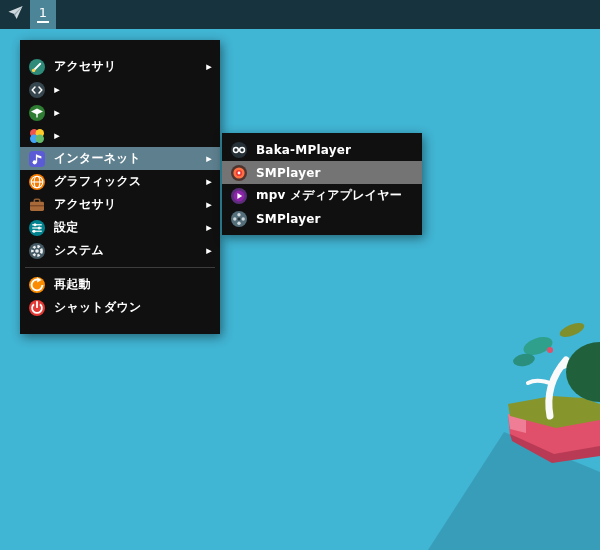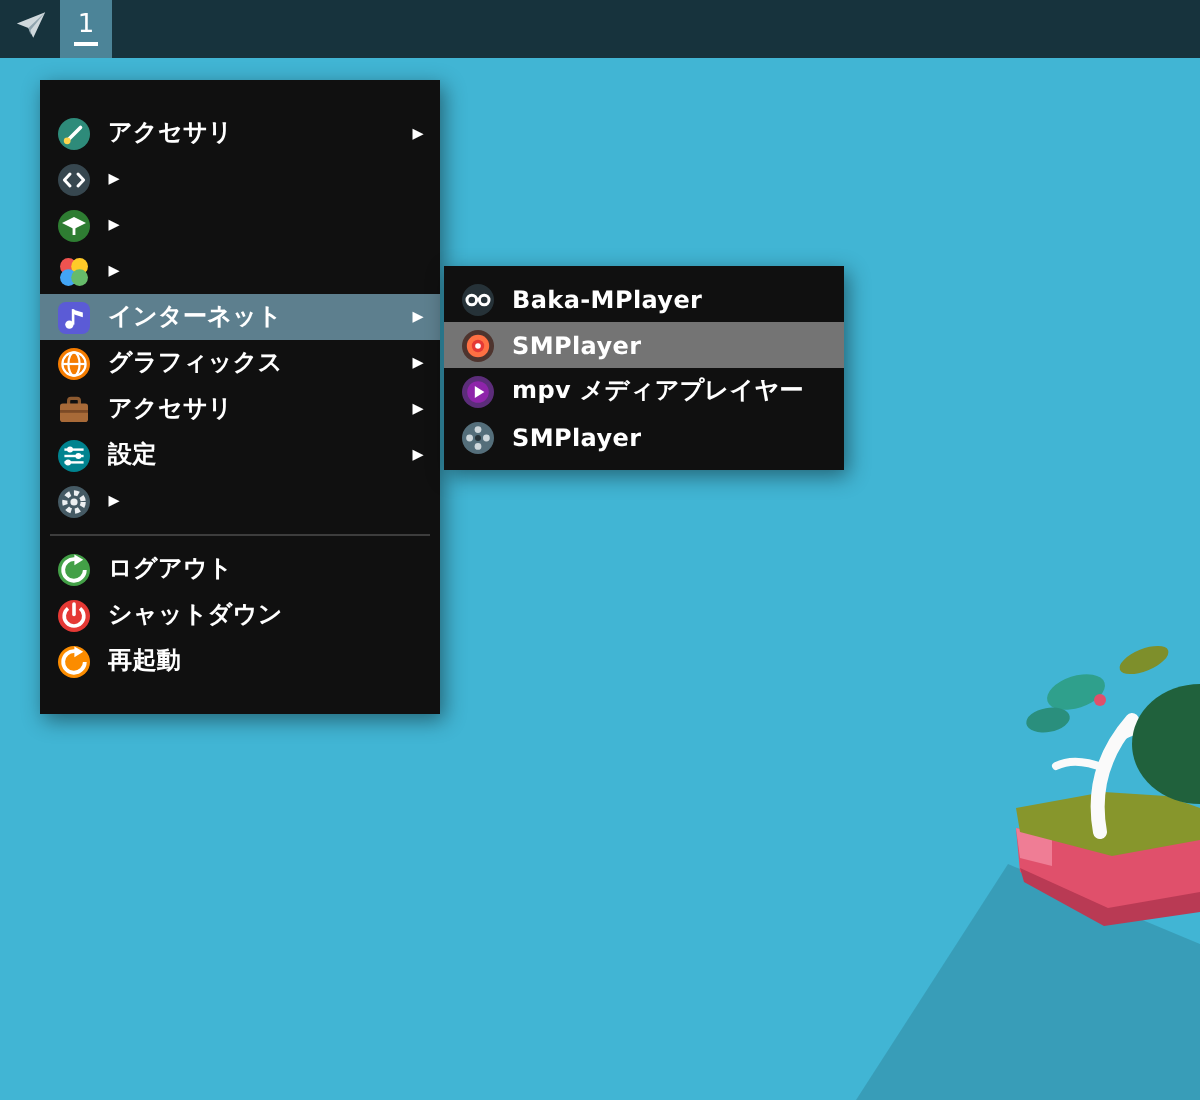--- a/index.html
+++ b/index.html
@@ -160,54 +160,45 @@
           <span class="arw">▶</span>
         </div>
         <div class="row">
           <span class="icn">
             <svg viewBox="0 0 18 18">
               <circle cx="9" cy="9" r="8" fill="#455a64"></circle>
               <circle cx="9" cy="9" r="4.6" fill="none" stroke="#eceff1" stroke-width="2.6" stroke-dasharray="2.4 1.9"></circle>
               <circle cx="9" cy="9" r="1.8" fill="#eceff1"></circle>
             </svg>
           </span>
+          <span class="lbl">システム</span>
           <span class="arw">▶</span>
         </div>
       </div>
     <div class="sep"></div>
     <div>
         <div class="row">
           <span class="icn">
             <svg viewBox="0 0 18 18">
-              <circle cx="9" cy="9" r="8" fill="#43a047"></circle>
+              <circle cx="9" cy="9" r="8" fill="#fb8c00"></circle>
               <path d="M9.5 3.6 A5.4 5.4 0 1 0 14.4 9" fill="none" stroke="#fff" stroke-width="1.9"></path>
               <polygon points="9.2,1.2 13.6,3.9 9.2,6.6" fill="#fff"></polygon>
             </svg>
           </span>
-          <span class="lbl">ログアウト</span>
+          <span class="lbl">再起動</span>
         </div>
         <div class="row">
           <span class="icn">
             <svg viewBox="0 0 18 18">
               <circle cx="9" cy="9" r="8" fill="#e53935"></circle>
               <path d="M6 5.2 A4.9 4.9 0 1 0 12 5.2" fill="none" stroke="#fff" stroke-width="1.8"></path>
               <line x1="9" y1="3" x2="9" y2="8.2" stroke="#fff" stroke-width="1.8" stroke-linecap="round"></line>
             </svg>
           </span>
           <span class="lbl">シャットダウン</span>
-        </div>
-        <div class="row">
-          <span class="icn">
-            <svg viewBox="0 0 18 18">
-              <circle cx="9" cy="9" r="8" fill="#fb8c00"></circle>
-              <path d="M9.5 3.6 A5.4 5.4 0 1 0 14.4 9" fill="none" stroke="#fff" stroke-width="1.9"></path>
-              <polygon points="9.2,1.2 13.6,3.9 9.2,6.6" fill="#fff"></polygon>
-            </svg>
-          </span>
-          <span class="lbl">再起動</span>
         </div>
       </div>
   </div>
 
   <div class="menu sub-menu">
       <div class="row">
         <span class="icn">
           <svg viewBox="0 0 18 18">
             <circle cx="9" cy="9" r="8" fill="#263238"></circle>
             <circle cx="5.9" cy="9" r="2.4" fill="none" stroke="#fff" stroke-width="1.5"></circle>

